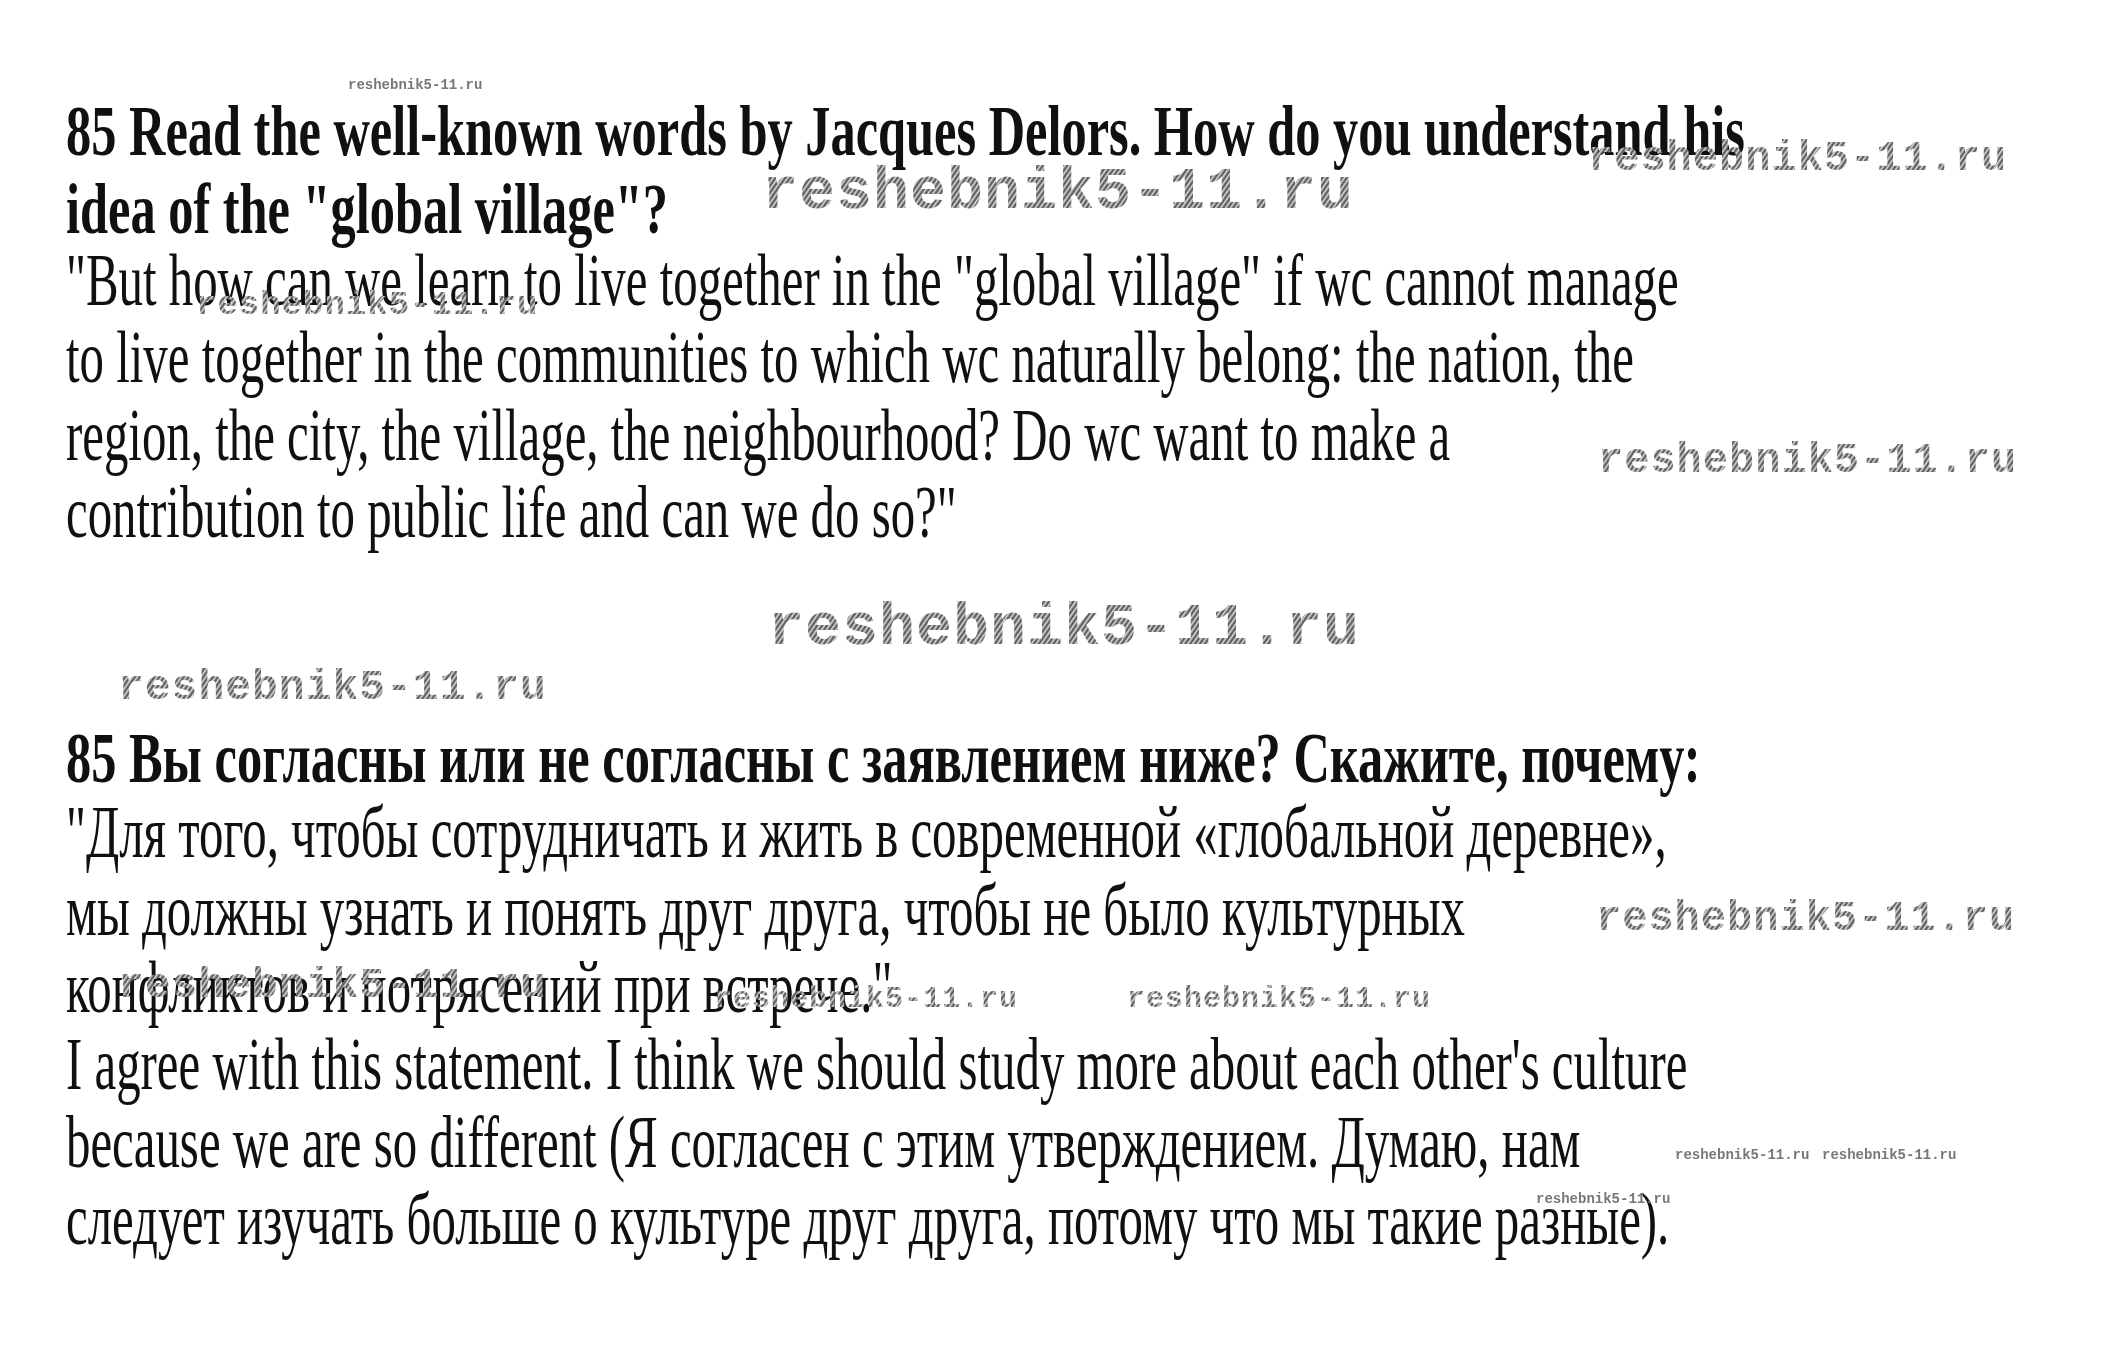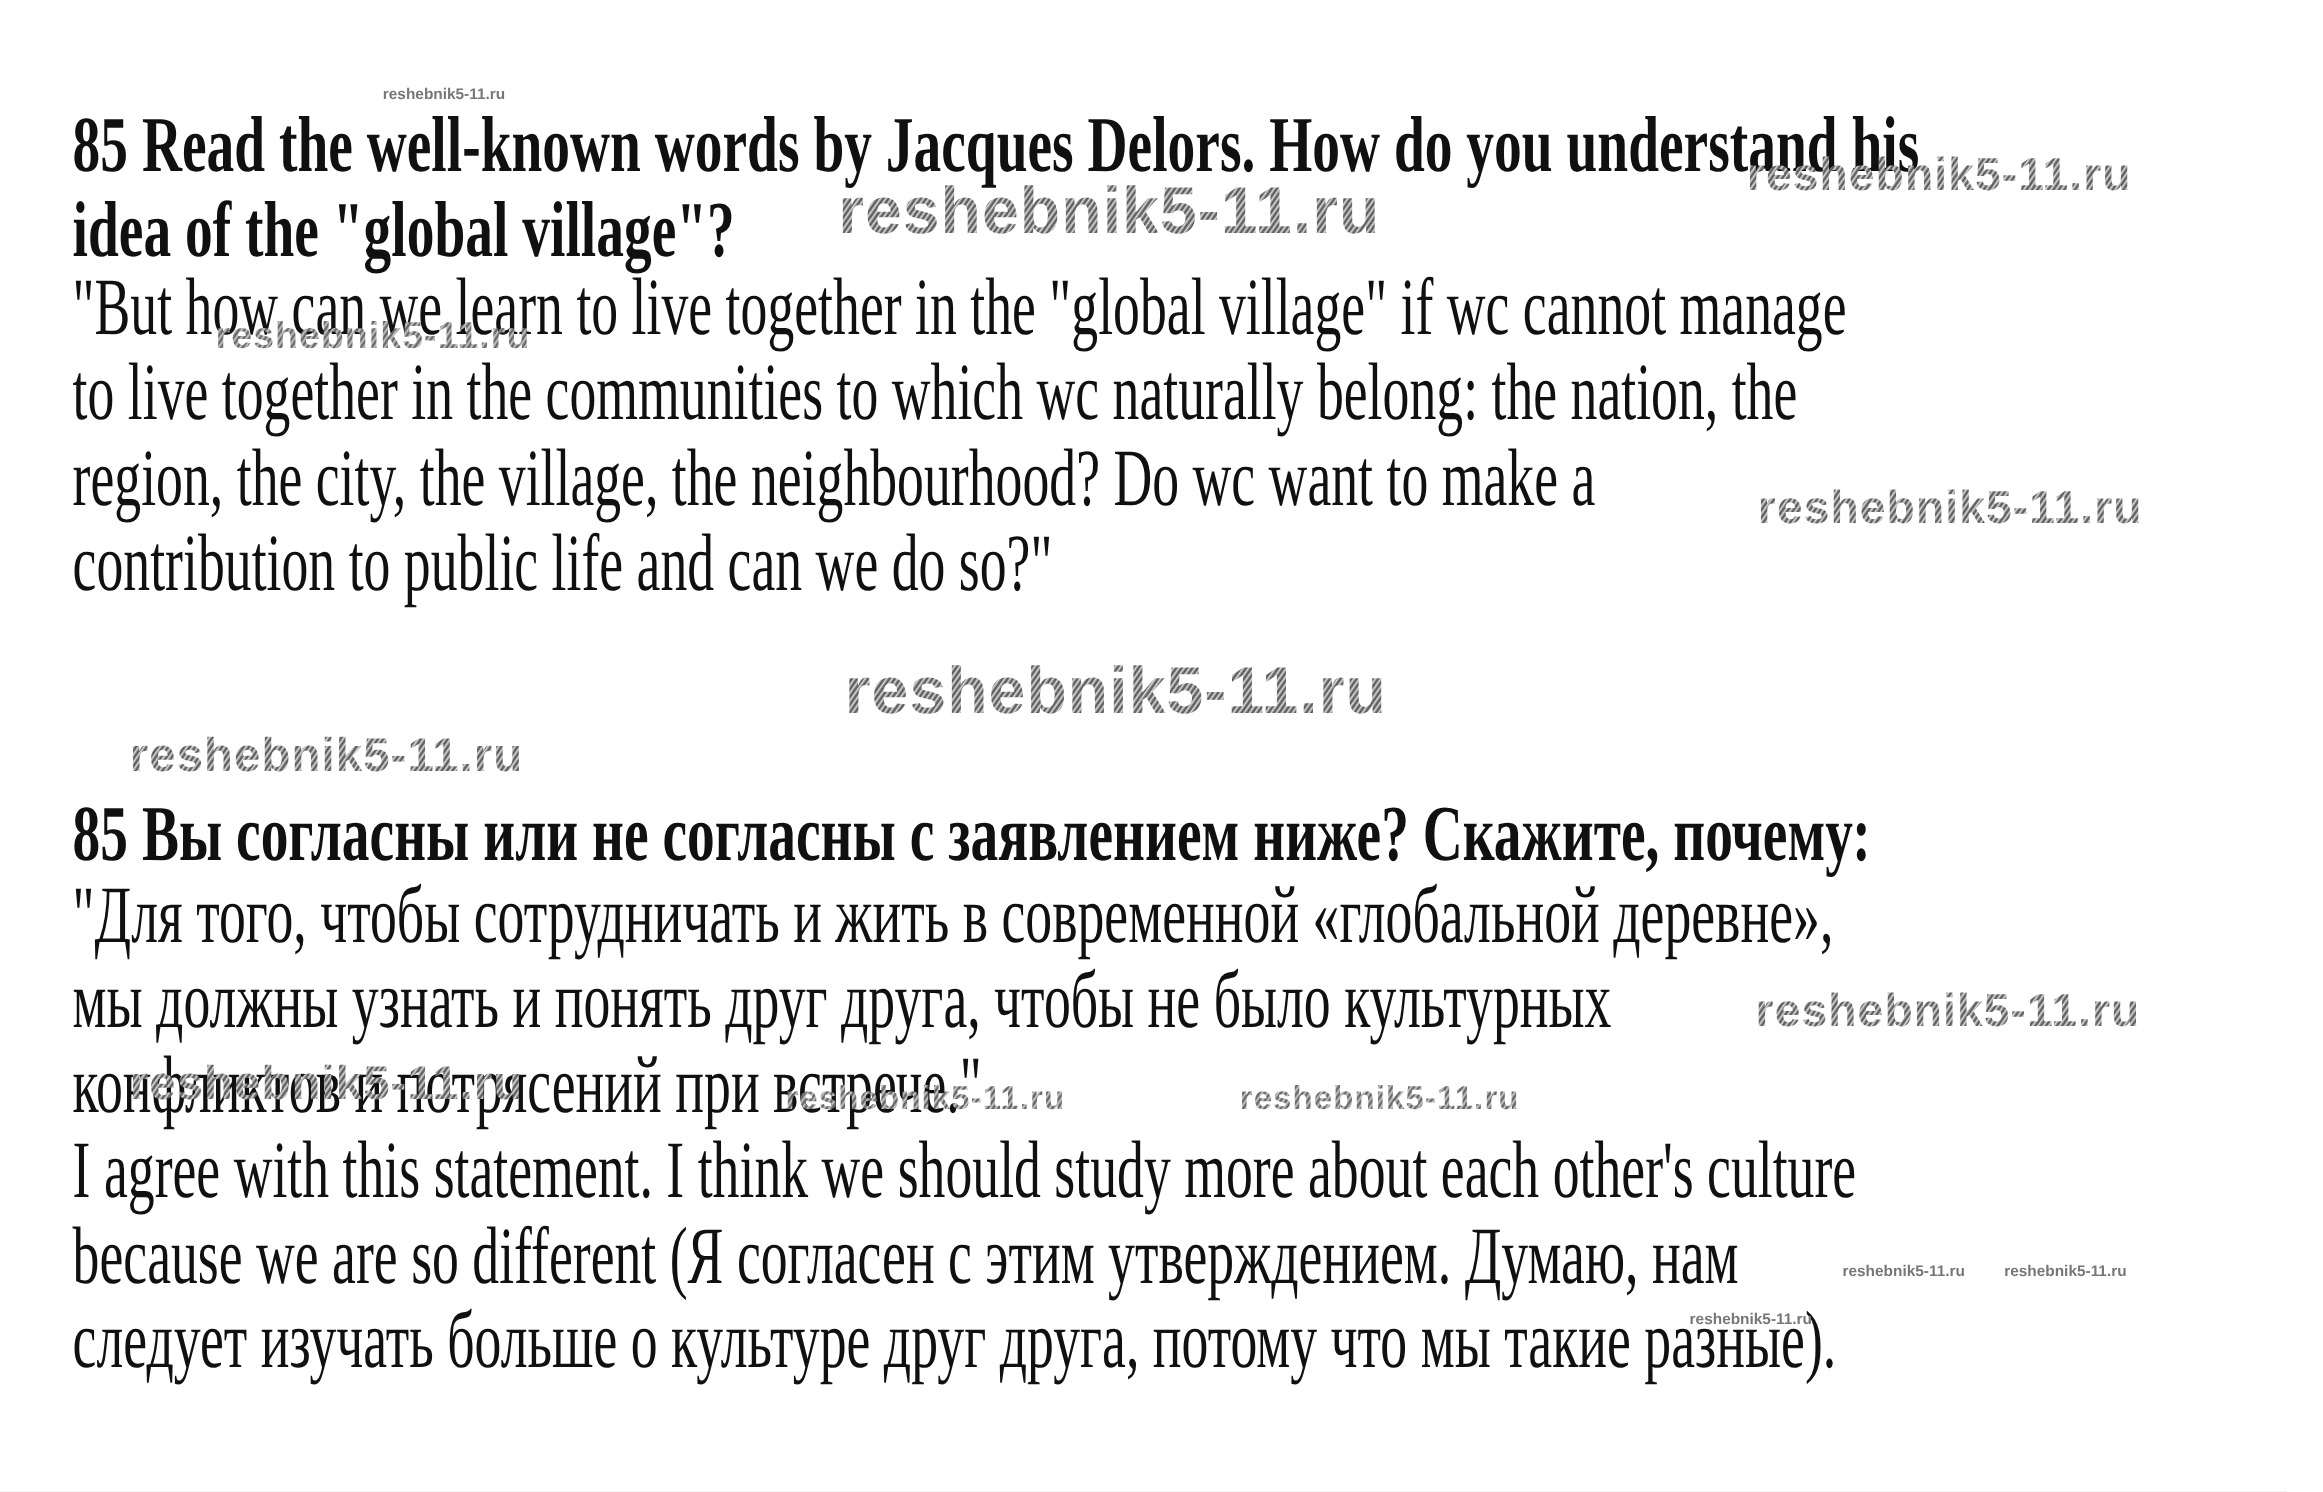--- a/index.html
+++ b/index.html
@@ -16,21 +16,21 @@
     white-space:nowrap;
     line-height:1;
     transform-origin:0 0;
     color:#101010;
   }
   .h{ font-weight:bold; font-size:72px; transform:scaleX(0.70); }
   .b{ font-size:74px; transform:scaleX(0.66); }
   .wm{
     position:absolute;
     white-space:nowrap;
-    font-family:Liberation Sans, sans-serif;
+    font-family:Liberation Mono, monospace;
     font-weight:bold;
     color:#8a8a8a;
     letter-spacing:1px;
     line-height:1;
     text-shadow:0 0 1px #6a6a6a;
   }
   @supports ((-webkit-background-clip: text) or (background-clip: text)) {
     .wm-tex{
       background:repeating-linear-gradient(125deg,#4f4f4f 0px,#7a7a7a 1px,#dedede 2px,#949494 3px,#5c5c5c 4px);
       -webkit-background-clip:text;

